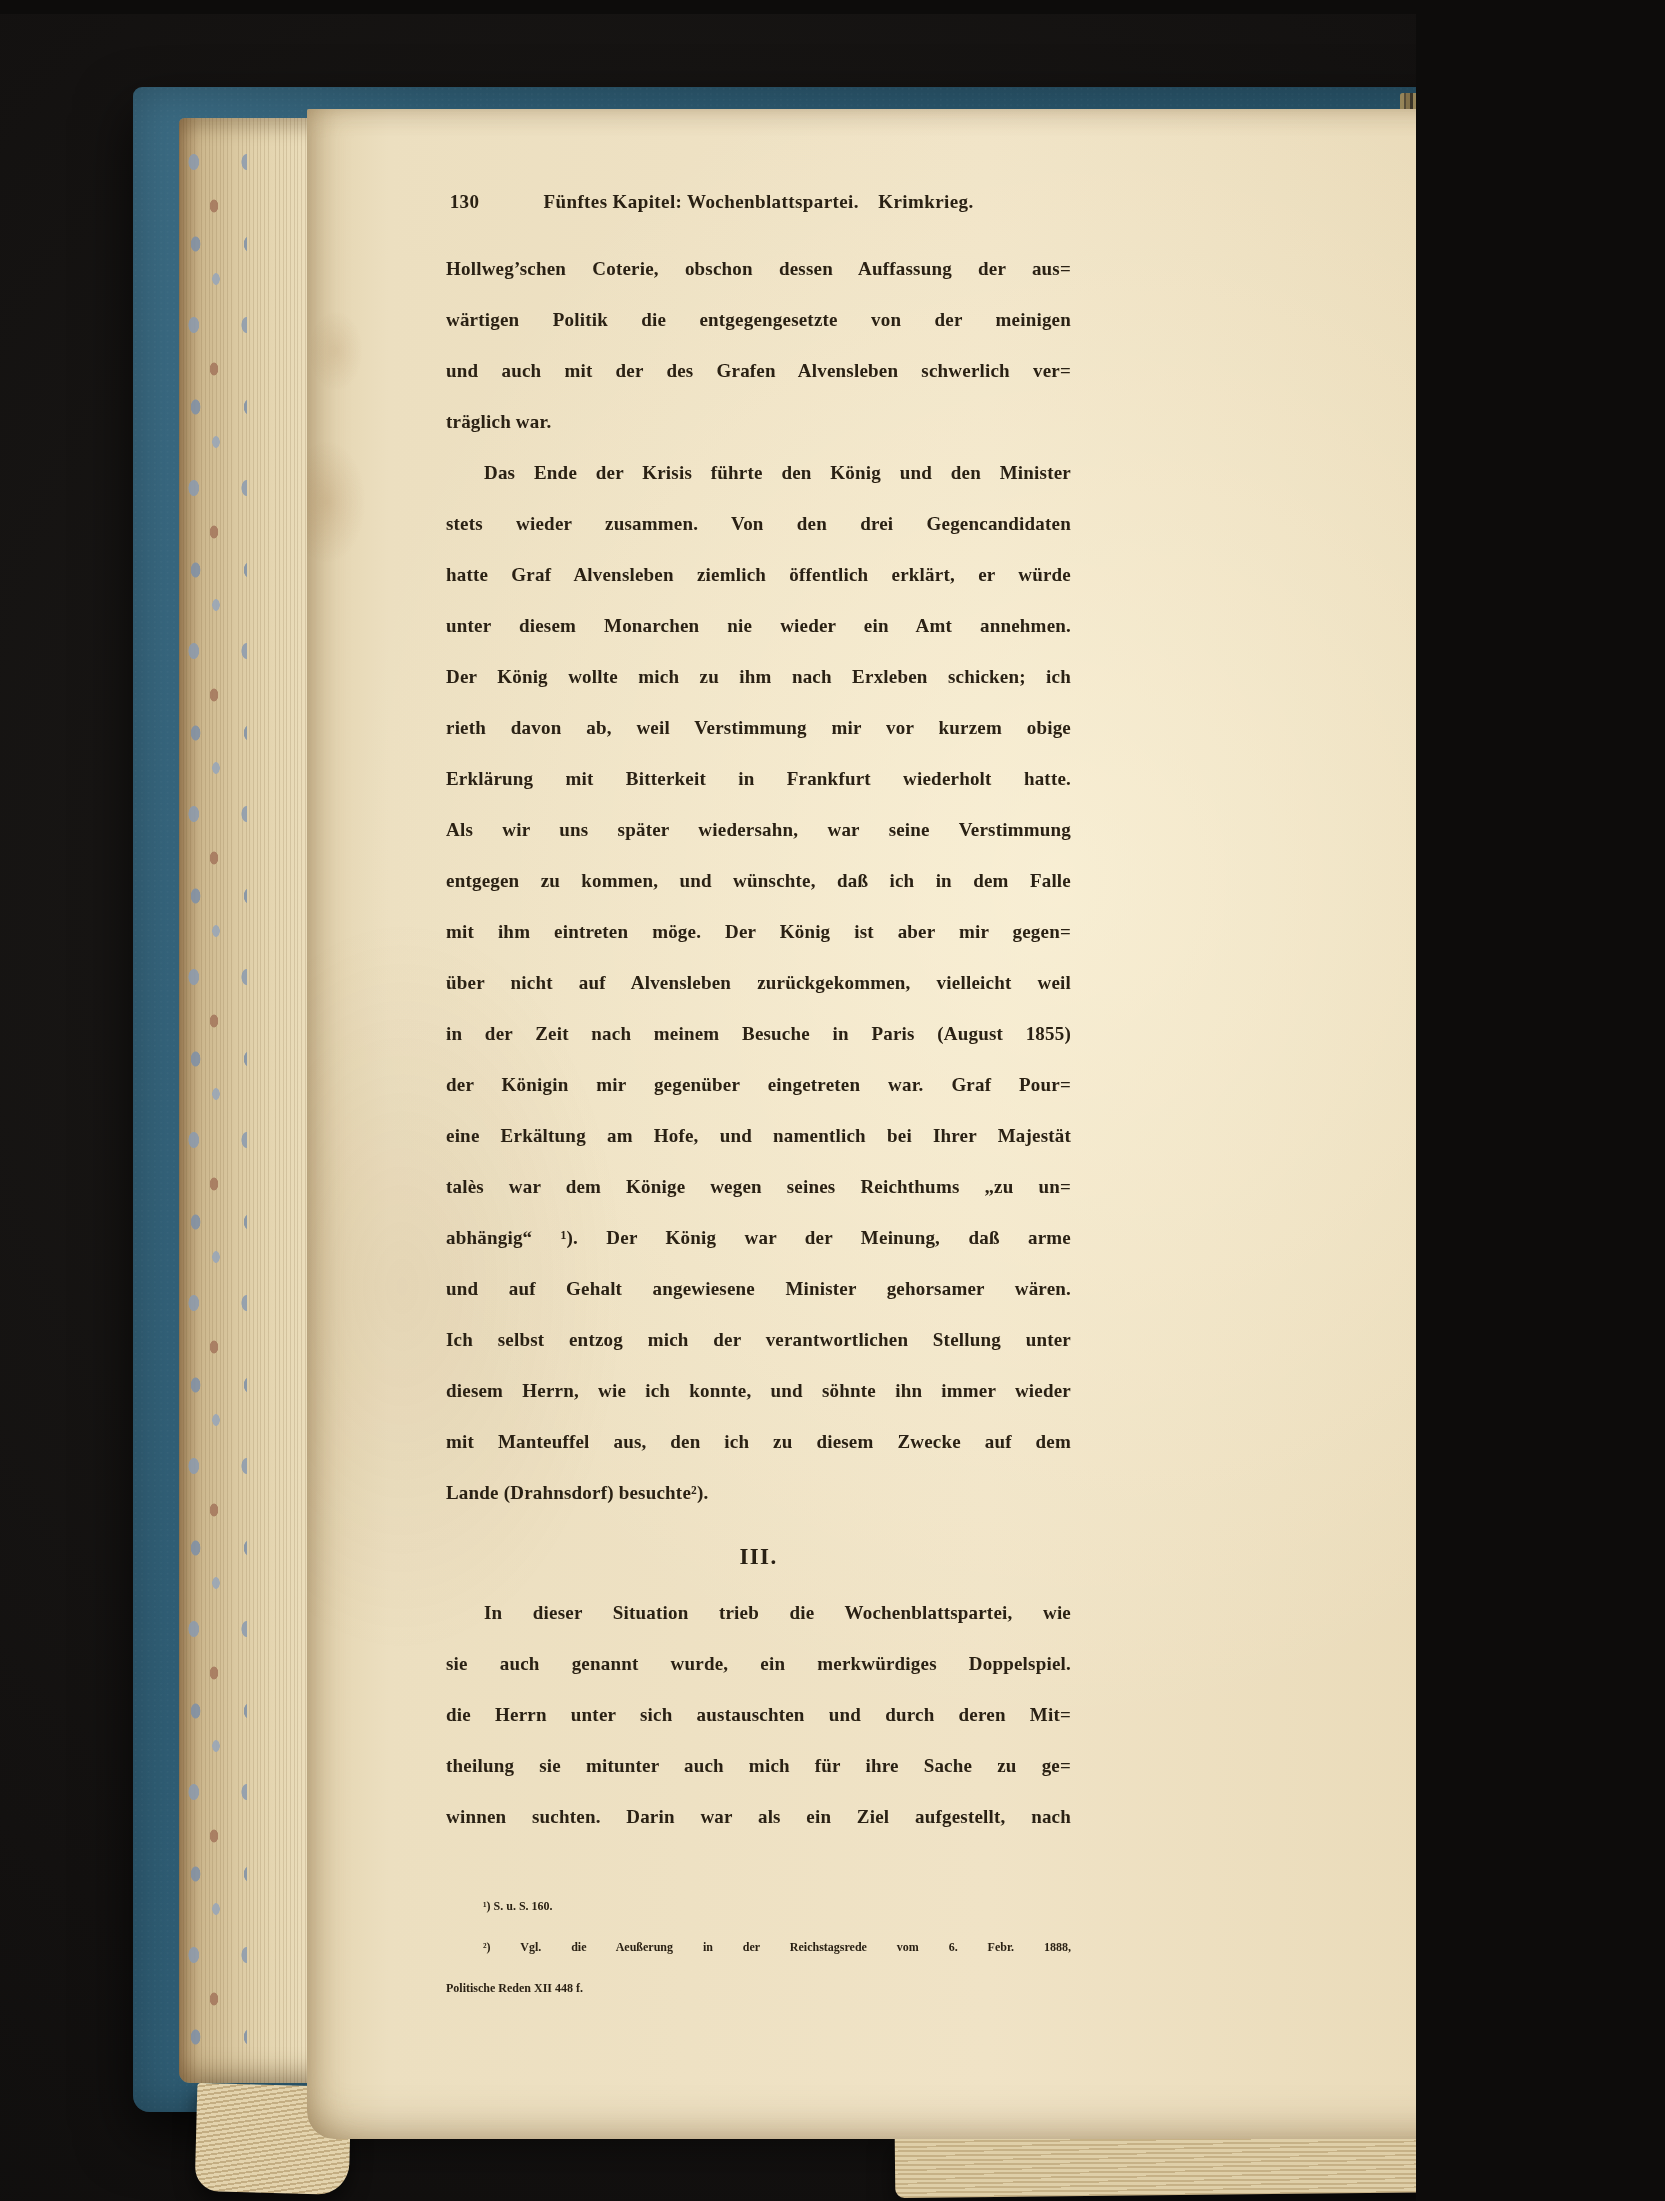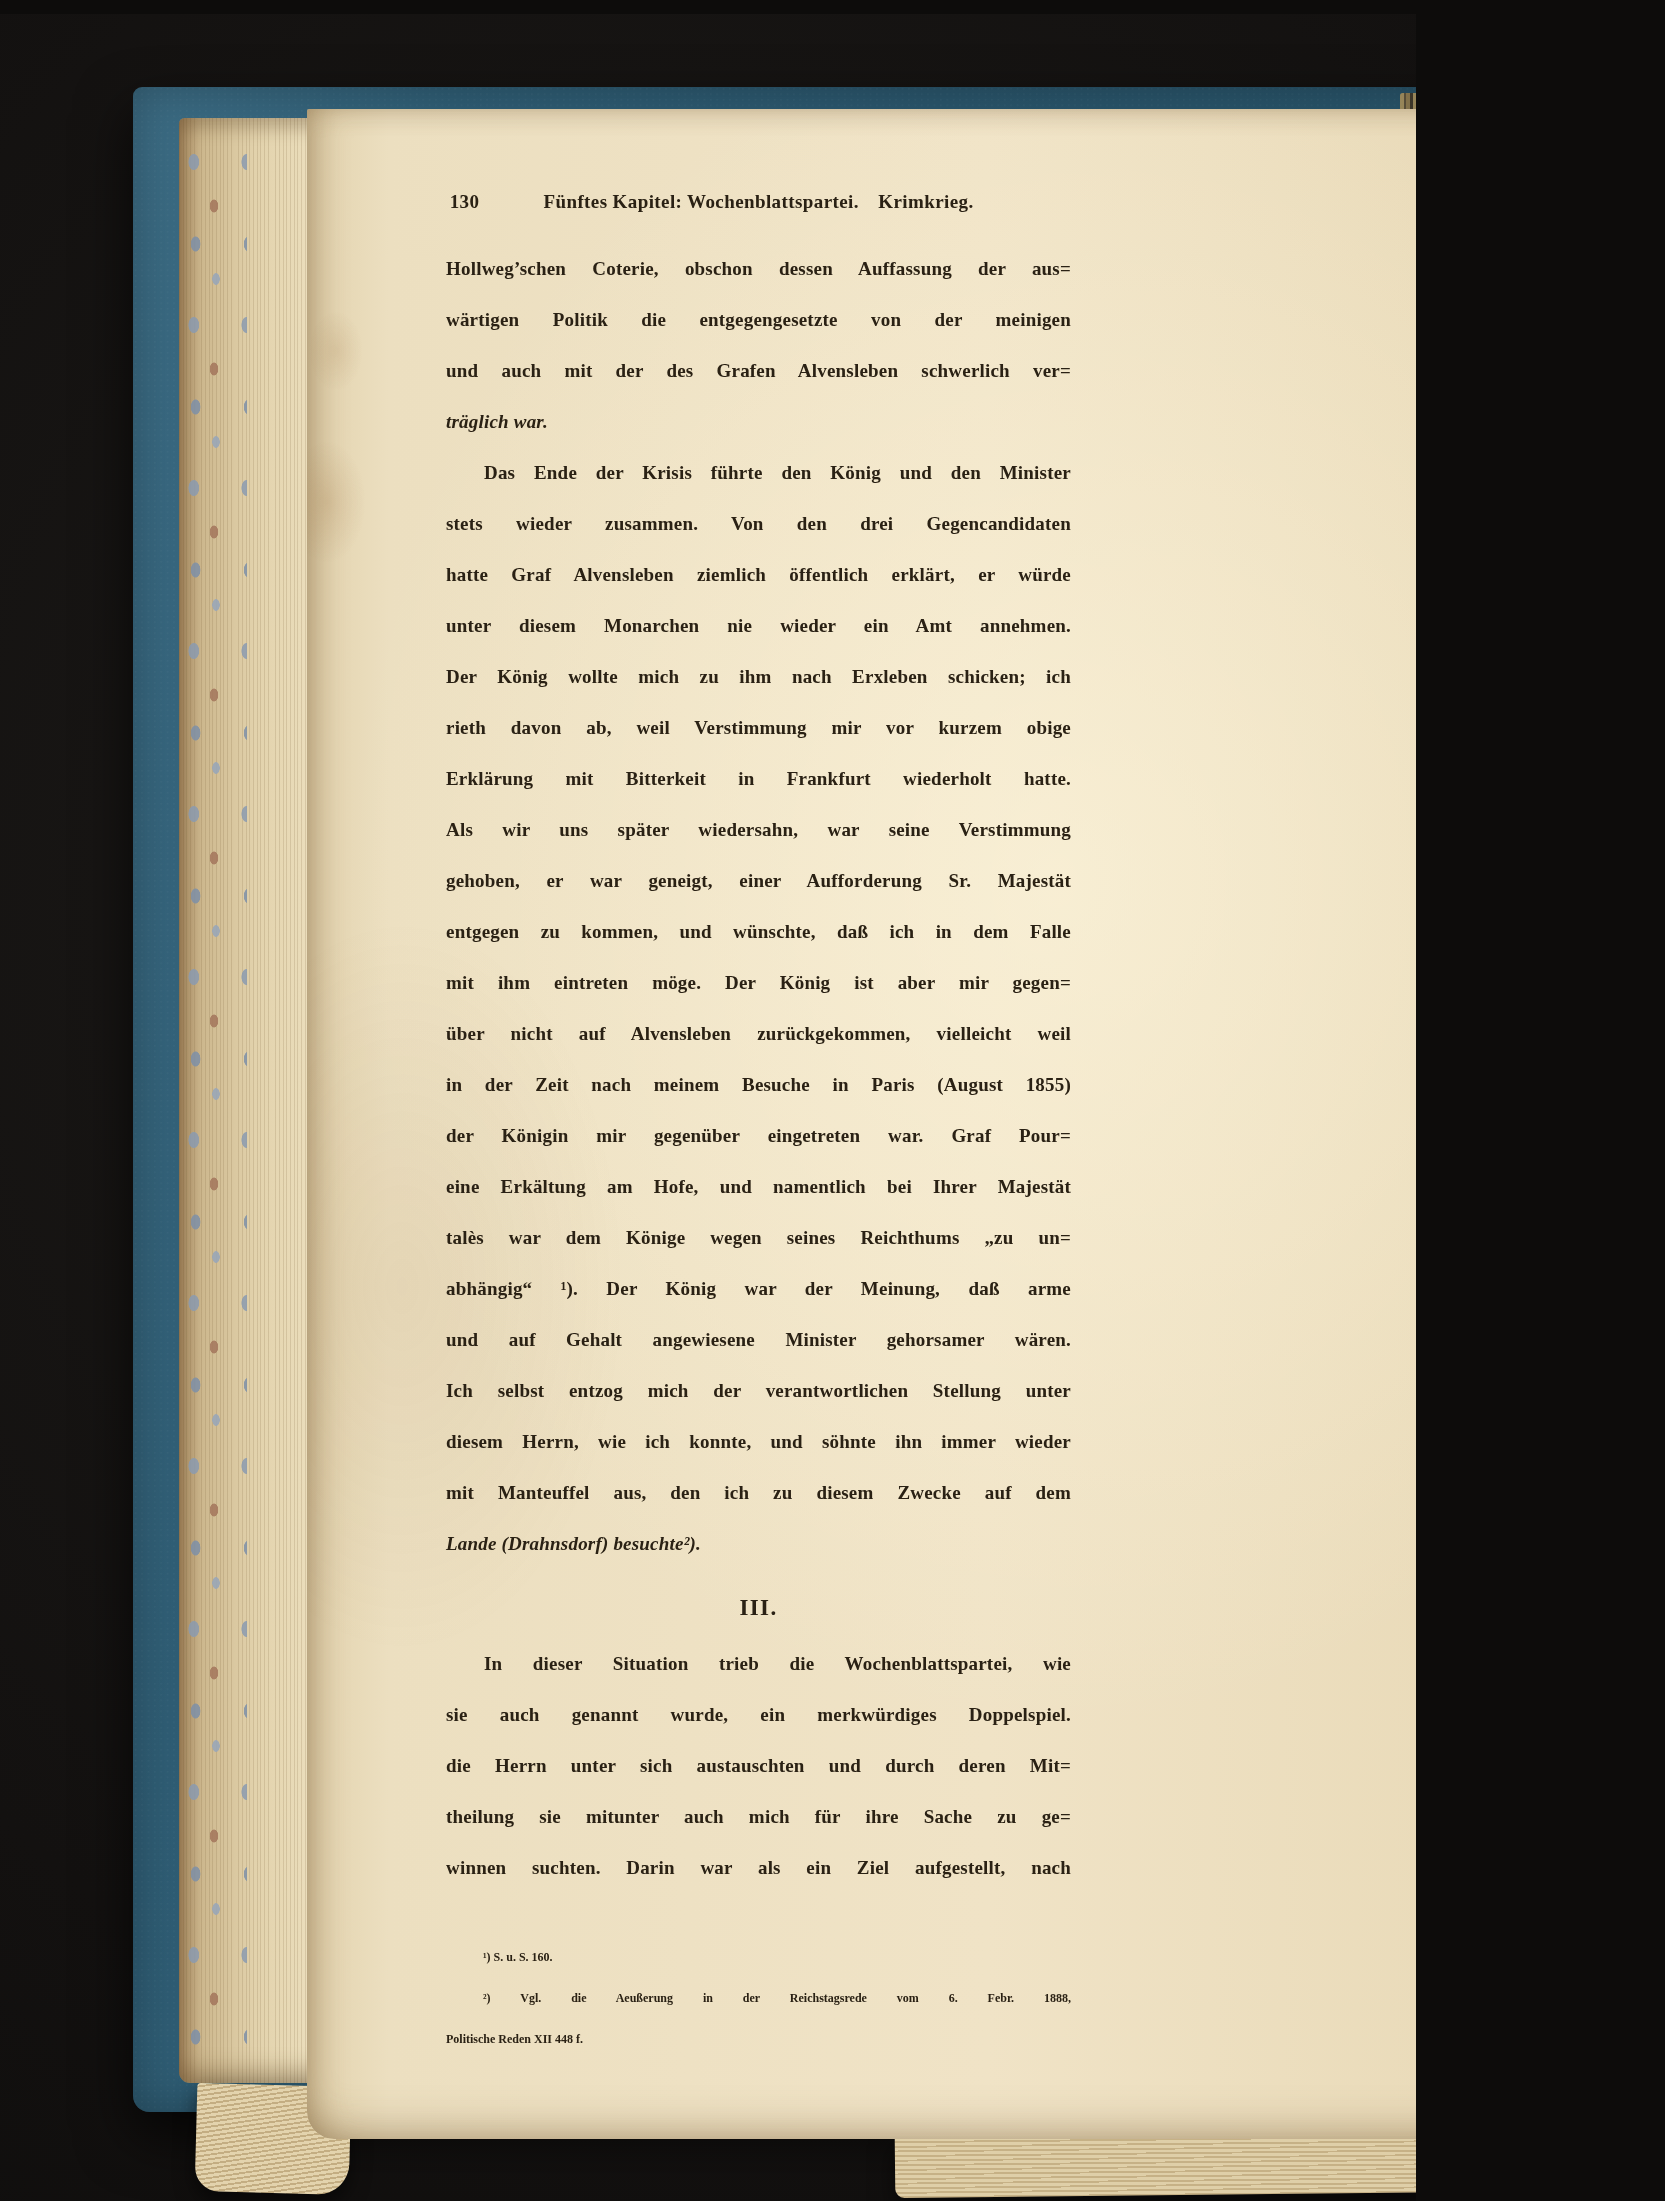--- a/index.html
+++ b/index.html
@@ -85,21 +85,21 @@
   }
   .running-header {
     position:relative; text-align:center; font-size:19px; line-height:27.4px;
     height:27.4px; margin-bottom:27.4px; letter-spacing:0.4px;
   }
   .pagenum { position:absolute; left:3.7px; top:0; }
   .tline {
     font-size:19px; line-height:51px; height:51px;
     text-align:justify; text-align-last:justify; letter-spacing:0.2px;
   }
-  .tline.end { text-align-last:left;font-style:italic; }
+  .tline.end { text-align-last:left; }
   .tline.indent { padding-left:38px; }
   .section-heading {
     text-align:center; font-size:23px; line-height:51px; height:51px;
     margin-top:12.8px; margin-bottom:5.5px; letter-spacing:1.4px;
   }
   .footnotes { margin-top:44px; }
   .fline {
     font-size:12px; line-height:41px; height:41px;
     text-align:justify; text-align-last:justify;
   }
@@ -131,21 +131,20 @@
           <div class="tline">und auch mit der des Grafen Alvensleben schwerlich ver=</div>
           <div class="tline end">träglich war.</div>
           <div class="tline indent">Das Ende der Krisis führte den König und den Minister</div>
           <div class="tline">stets wieder zusammen.  Von den drei Gegencandidaten</div>
           <div class="tline">hatte Graf Alvensleben ziemlich öffentlich erklärt, er würde</div>
           <div class="tline">unter diesem Monarchen nie wieder ein Amt annehmen.</div>
           <div class="tline">Der König wollte mich zu ihm nach Erxleben schicken; ich</div>
           <div class="tline">rieth davon ab, weil Verstimmung mir vor kurzem obige</div>
           <div class="tline">Erklärung mit Bitterkeit in Frankfurt wiederholt hatte.</div>
           <div class="tline">Als wir uns später wiedersahn, war seine Verstimmung</div>
-          <div class="tline">gehoben, er war geneigt, einer Aufforderung Sr. Majestät</div>
           <div class="tline">entgegen zu kommen, und wünschte, daß ich in dem Falle</div>
           <div class="tline">mit ihm eintreten möge.  Der König ist aber mir gegen=</div>
           <div class="tline">über nicht auf Alvensleben zurückgekommen, vielleicht weil</div>
           <div class="tline">in der Zeit nach meinem Besuche in Paris (August 1855)</div>
           <div class="tline">der Königin mir gegenüber eingetreten war.  Graf Pour=</div>
           <div class="tline">eine Erkältung am Hofe, und namentlich bei Ihrer Majestät</div>
           <div class="tline">talès war dem Könige wegen seines Reichthums „zu un=</div>
           <div class="tline">abhängig“ ¹).  Der König war der Meinung, daß arme</div>
           <div class="tline">und auf Gehalt angewiesene Minister gehorsamer wären.</div>
           <div class="tline">Ich selbst entzog mich der verantwortlichen Stellung unter</div>

